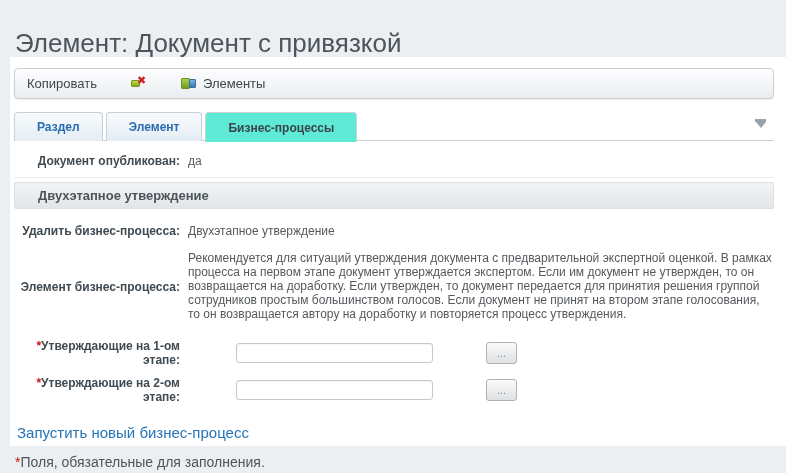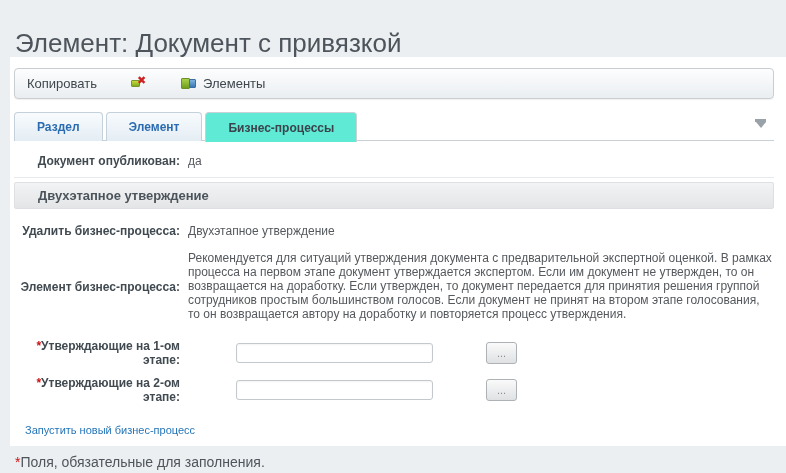--- a/index.html
+++ b/index.html
@@ -171,23 +171,23 @@
     border: 1px solid #adb2b6;
     border-radius: 3px;
     background: linear-gradient(#fafafa, #dfe1e3);
     color: #8a8f93;
     font-size: 11px;
     line-height: 10px;
     cursor: pointer;
   }
   .start-link {
     display: inline-block;
-    margin: 16px 0 0 11px;
+    margin: 16px 0 0 3px;
     color: #2575b8;
-    font-size: 11px;
+    font-size: 15px;
     text-decoration: none;
     cursor: pointer;
   }
   
   .footer-note {
     margin: 8px 0 0 15px;
     font-size: 14px;
     color: #4f555b;
   }
 </style>

